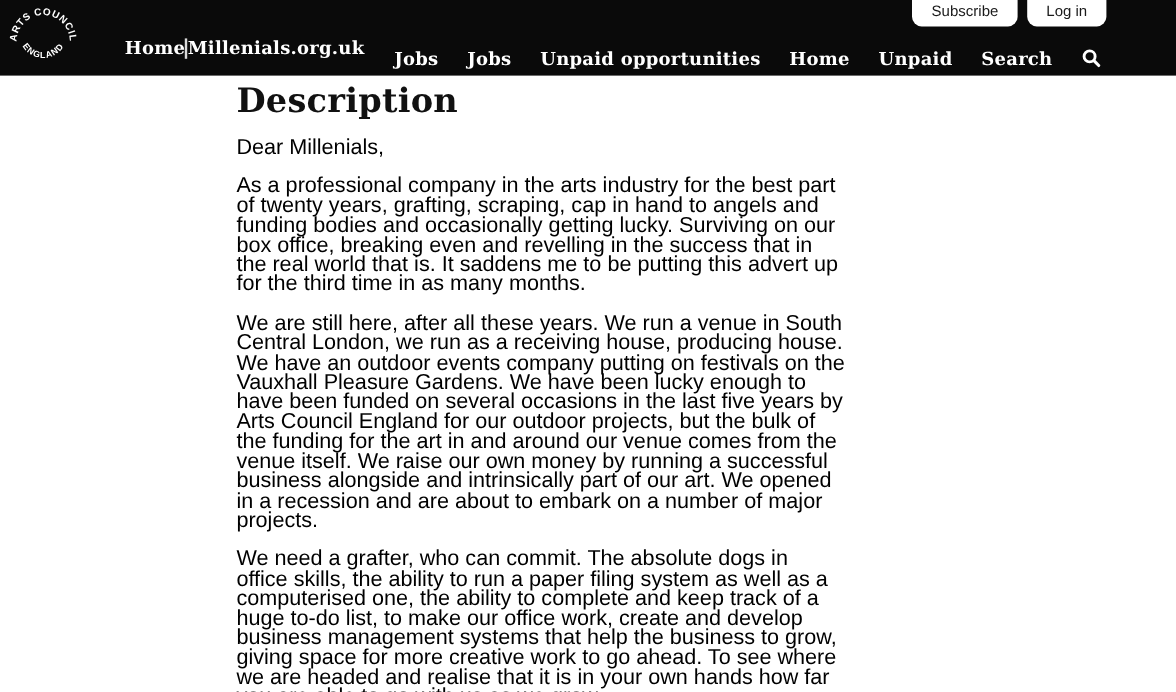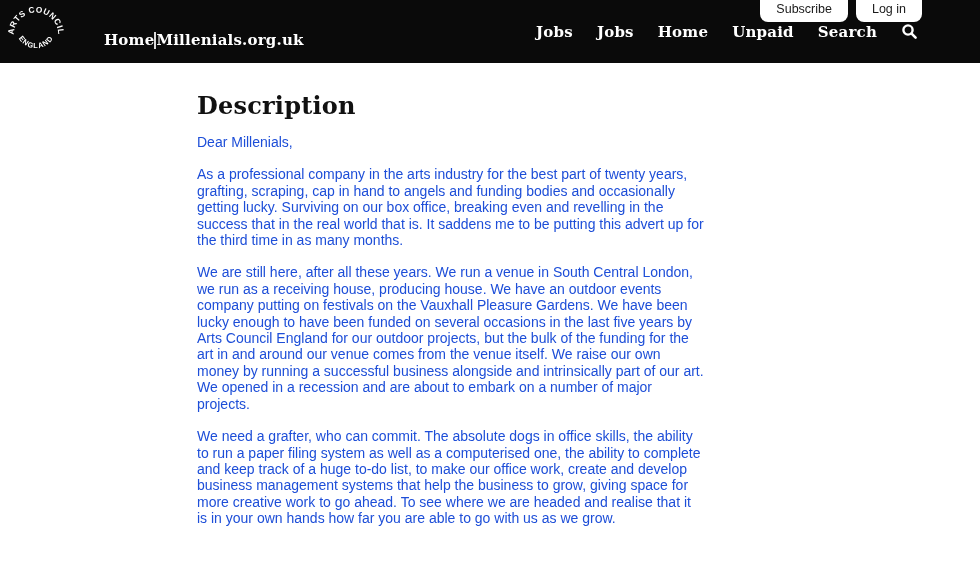--- a/index.html
+++ b/index.html
@@ -40,21 +40,21 @@
     letter-spacing: 0.2px;
     cursor: pointer;
     white-space: nowrap;
   }
   .nav-divider {
     width: 2px; height: 17px;
     background: rgba(255,255,255,0.85);
   }
   .nav-right {
     position: absolute;
-    right: 62px; top: 0;
+    right: 62px; top: 17px;
     height: 63px;
     display: flex;
     align-items: center;
     gap: 24px;
   }
   .search-icon-btn {
     display: flex;
     align-items: center;
     cursor: pointer;
   }
@@ -80,29 +80,29 @@
   }
   
   .main {
     position: absolute;
     left: 197px; top: 63px;
     width: 507px;
   }
   .page-title {
     font-family: "DejaVu Serif", serif;
     font-weight: bold;
-    font-size: 24px;
+    font-size: 28px;
     color: #111111;
-    margin: 28px 0 14px 0;
+    margin: 4px 0 14px 0;
     letter-spacing: 0.2px;
   }
   .body-text p {
-    font-size: 14px;
+    font-size: 18px;
     line-height: 16.4px;
-    color: #1d4ed8;
+    color: #000000;
     margin: 0 0 16px 0;
   }
 </style>
 </head>
 <body>
 
 <div class="page">
 
   <div class="header">
 
@@ -121,20 +121,21 @@
 
     <div class="nav-left">
       <a class="nav-serif">Home</a>
       <span class="nav-divider"></span>
       <a class="nav-serif">Millenials.org.uk</a>
     </div>
 
     <nav class="nav-right">
       <a class="nav-serif">Jobs</a>
       <a class="nav-serif">Jobs</a>
+      <a class="nav-serif">Unpaid opportunities</a>
       <a class="nav-serif">Home</a>
       <a class="nav-serif">Unpaid</a>
       <a class="nav-serif">Search</a>
       <span class="search-icon-btn">
         <svg width="17" height="17" viewBox="0 0 17 17">
           <circle cx="7" cy="7" r="4.6" fill="none" stroke="#ffffff" stroke-width="2.4"></circle>
           <line x1="10.6" y1="10.6" x2="14.6" y2="14.6" stroke="#ffffff" stroke-width="2.6" stroke-linecap="round"></line>
         </svg>
       </span>
     </nav>

